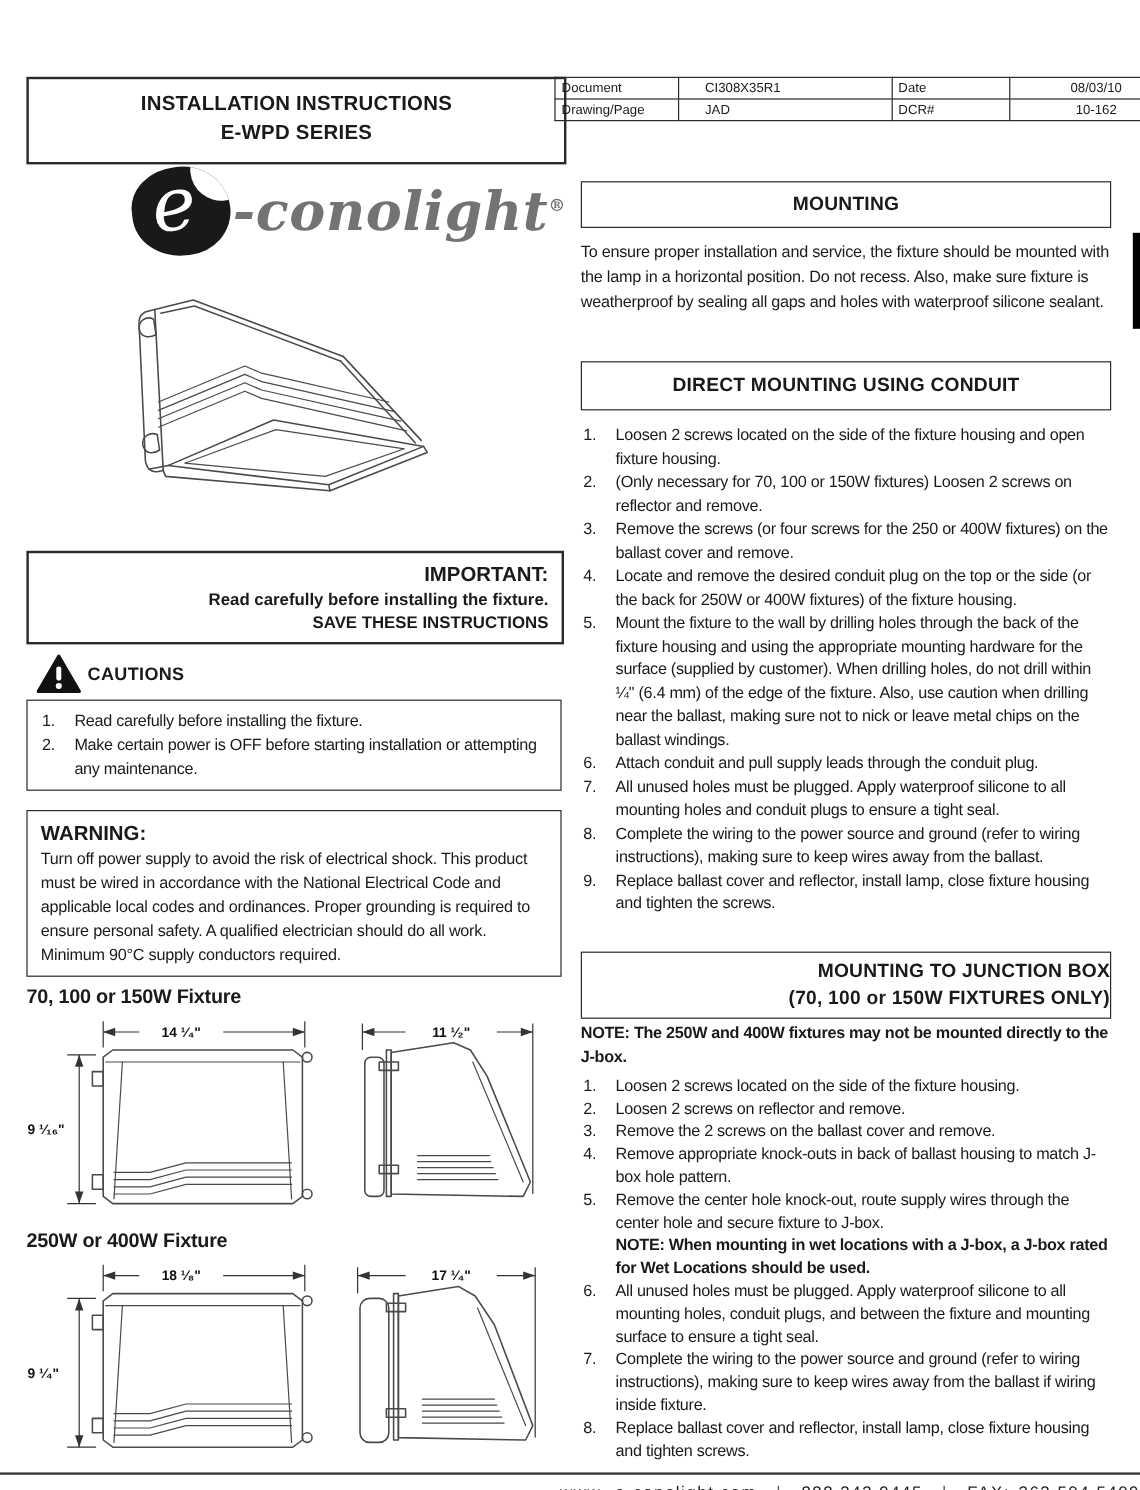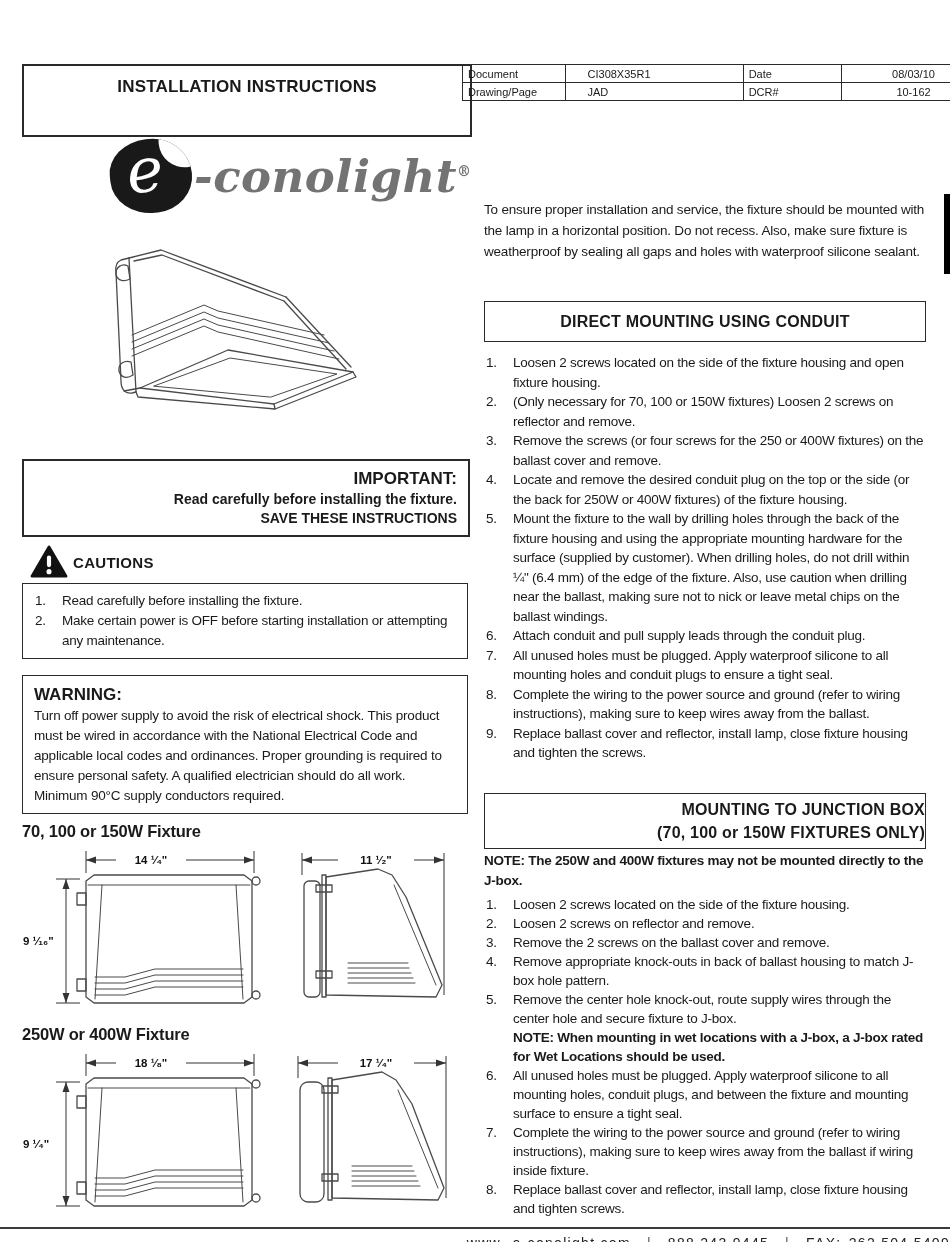--- a/index.html
+++ b/index.html
@@ -79,20 +79,21 @@
   .footer .sep{margin:0 16px;color:#555;}
   .scan-artifact{left:944px;top:155px;width:6px;height:80px;background:#000;}
 </style>
 </head>
 <body>
 
 <div class="page">
 
   <div class="abs hdr-title-box">
     <div class="t">INSTALLATION INSTRUCTIONS</div>
+    <div class="t">E-WPD SERIES</div>
   </div>
   <table class="abs hdr-table">
     <tbody>
         <tr>
       <td class="c1">Document</td>
       <td class="c2">CI308X35R1</td>
       <td class="c3">Date</td>
       <td class="c4">08/03/10</td>
     </tr>
     <tr>
@@ -276,20 +277,23 @@
         <path d="M108,42 L148,140" class="thin"></path>
         <line x1="62" y1="118" x2="122" y2="118" class="thin"></line>
         <line x1="62" y1="123" x2="124" y2="123" class="thin"></line>
         <line x1="62" y1="128" x2="126" y2="128" class="thin"></line>
         <line x1="62" y1="133" x2="128" y2="133" class="thin"></line>
         <line x1="62" y1="138" x2="130" y2="138" class="thin"></line>
       </g>
     </svg>
   </div>
 
+  <div class="abs sec-box mounting-box">
+    <div class="st">MOUNTING</div>
+  </div>
   <div class="abs mounting-text">To ensure proper installation and service, the fixture should be mounted with the lamp in a horizontal position. Do not recess. Also, make sure fixture is weatherproof by sealing all gaps and holes with waterproof silicone sealant.</div>
 
   <div class="abs sec-box direct-box">
     <div class="st">DIRECT MOUNTING USING CONDUIT</div>
   </div>
   <ol class="abs steps direct-steps">
     <li>Loosen 2 screws located on the side of the fixture housing and open fixture housing.</li>
     <li>(Only necessary for 70, 100 or 150W fixtures) Loosen 2 screws on reflector and remove.</li>
     <li>Remove the screws (or four screws for the 250 or 400W fixtures) on the ballast cover and remove.</li>
     <li>Locate and remove the desired conduit plug on the top or the side (or the back for 250W or 400W fixtures) of the fixture housing.</li>

